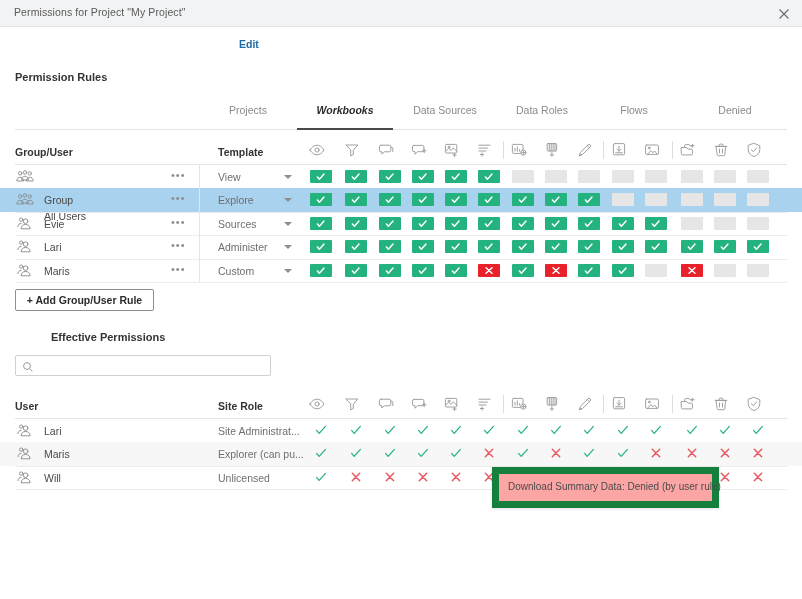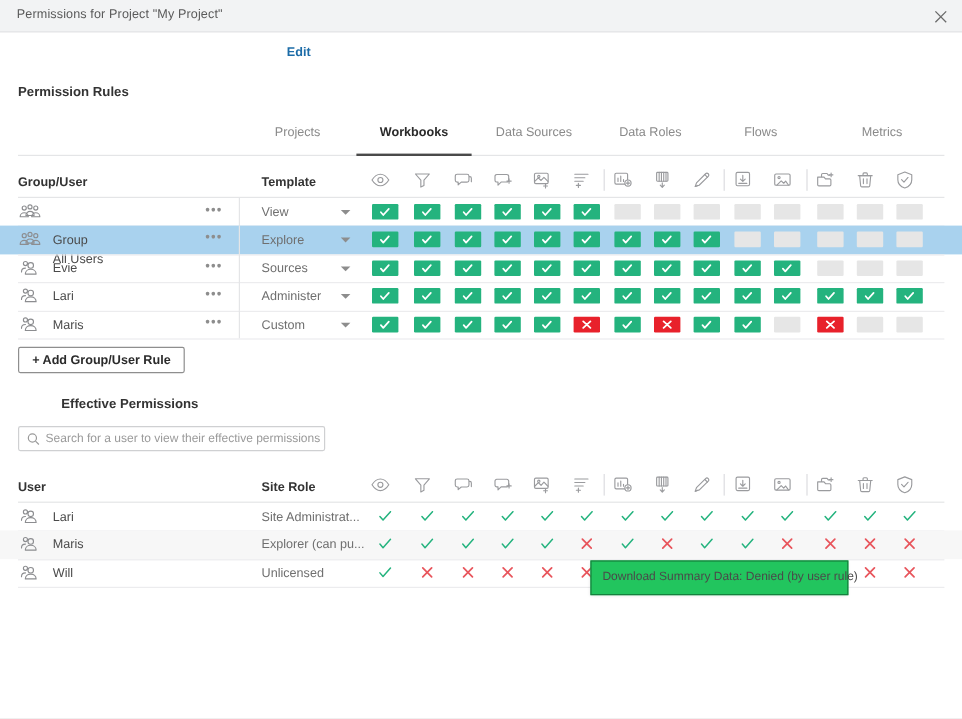--- a/index.html
+++ b/index.html
@@ -15,21 +15,21 @@
   
   .contentperm{position:absolute;left:15px;top:38px;font-size:10.5px;color:#5d5d5d;white-space:nowrap;}
   .editlink{position:absolute;left:239px;top:38px;font-size:10.5px;color:#1c6ca8;font-weight:bold;cursor:pointer;}
   .sect-title{position:absolute;font-size:11px;font-weight:bold;color:#333;}
   #permrules-title{left:15px;top:71px;}
   #effperm-title{left:15px;top:331px;padding-left:36px;}
 
   
   .tabs{position:absolute;left:190px;top:104px;width:600px;height:26px;}
   .tab{position:absolute;top:0;font-size:10.5px;color:#8a8a8a;text-align:center;cursor:pointer;white-space:nowrap;}
-  .tab.active{color:#2b2b2b;font-weight:bold;}
+  .tab.active{color:#2b2b2b;font-weight:bold;font-style:italic;}
   .tabrule{position:absolute;left:15px;top:129px;width:772px;height:1px;background:#e4e5e7;}
   .tabactive-underline{position:absolute;top:128px;height:2px;background:#4a4a4a;}
 
   
   .colhdr{position:absolute;font-size:10.5px;font-weight:bold;color:#333;}
   .hdrrule{position:absolute;height:1px;background:#e4e5e7;}
 
   .iconrow{position:absolute;height:20px;}
   .ihold{position:absolute;top:0;width:18px;height:18px;}
   .ihold svg{display:block;}
@@ -61,21 +61,21 @@
   
   .addbtn{position:absolute;left:15px;top:289px;width:137px;height:20px;border:1px solid #8e8e8e;border-radius:2px;background:#fff;
           font-size:10.5px;color:#2b2b2b;font-weight:bold;line-height:20px;text-align:center;cursor:pointer;white-space:nowrap;}
 
   
   .searchbox{position:absolute;left:15px;top:355px;width:254px;height:19px;border:1px solid #cfd0d2;border-radius:2px;background:#fff;cursor:text;}
   .searchbox .sicon{position:absolute;left:6px;top:3px;width:12px;height:12px;}
   .searchbox .stxt{position:absolute;left:22px;top:4px;font-size:10px;color:#9a9a9a;white-space:nowrap;}
 
   
-  .tooltip{position:absolute;left:492px;top:467px;width:213px;height:27px;background:#22c55e;border:1px solid #15803d;
+  .tooltip{position:absolute;left:492px;top:467px;width:213px;height:27px;background:#fca5a5;border:7px solid #15803d;
            box-shadow:0 1px 3px rgba(0,0,0,.13);}
   .tooltip .ttxt{position:absolute;left:9px;top:7px;font-size:10px;color:#4a4a4a;white-space:nowrap;}
 </style>
 </head>
 <body>
 
 <div id="app">
 
   <div class="titlebar">
     <div class="ttl">Permissions for Project "My Project"</div>
@@ -89,21 +89,21 @@
   <div class="editlink">Edit</div>
 
   <div class="sect-title" id="permrules-title">Permission Rules</div>
 
   <div class="tabs" id="tabbar">
       <div class="tab" style="left: 23px; width: 70px; text-align: center;">Projects</div>
       <div class="tab active" style="left: 107px; width: 96px;">Workbooks</div>
       <div class="tab" style="left: 209px; width: 92px;">Data Sources</div>
       <div class="tab" style="left: 308px; width: 88px;">Data Roles</div>
       <div class="tab" style="left: 414px; width: 60px;">Flows</div>
-      <div class="tab" style="left: 510px; width: 70px;">Metrics</div>
+      <div class="tab" style="left: 510px; width: 70px;">Denied</div>
     </div>
   <div class="tabrule"></div>
   <div class="tabactive-underline" id="tabunderline" style="left: 297px; width: 96px;"></div>
 
   <div class="colhdr" style="left:15px;top:146px;">Group/User</div>
   <div class="colhdr" style="left:218px;top:146px;">Template</div>
   <div class="iconrow" id="rules-iconrow" style="left:0;top:141px;">
       <div class="ihold" style="left: 308px;">
         <svg width="18" height="18" viewBox="0 0 18 18" fill="none" stroke="#9a9b9e" stroke-width="0.95" stroke-linecap="round" stroke-linejoin="round">
           <path d="M2 9c2-3.2 4.3-4.8 7-4.8S14 5.8 16 9c-2 3.2-4.3 4.8-7 4.8S4 12.2 2 9z"></path>
@@ -559,21 +559,20 @@
 
   <div class="sect-title" id="effperm-title">Effective Permissions</div>
 
   <div class="searchbox">
     <div class="sicon">
       <svg width="12" height="12" viewBox="0 0 12 12">
           <circle cx="5" cy="5" r="3.4" stroke="#9a9a9a" stroke-width="1" fill="none"></circle>
           <path d="M7.6 7.6 L10.4 10.4" stroke="#9a9a9a" stroke-width="1" fill="none"></path>
         </svg>
     </div>
-    <div class="stxt">Search for a user to view their effective permissions</div>
   </div>
 
   <div class="colhdr" style="left:15px;top:400px;">User</div>
   <div class="colhdr" style="left:218px;top:400px;">Site Role</div>
   <div class="iconrow" id="eff-iconrow" style="left:0;top:395px;">
       <div class="ihold" style="left: 308px;">
         <svg width="18" height="18" viewBox="0 0 18 18" fill="none" stroke="#9a9b9e" stroke-width="0.95" stroke-linecap="round" stroke-linejoin="round">
           <path d="M2 9c2-3.2 4.3-4.8 7-4.8S14 5.8 16 9c-2 3.2-4.3 4.8-7 4.8S4 12.2 2 9z"></path>
           <circle cx="9" cy="9" r="2.1"></circle>
         </svg>

